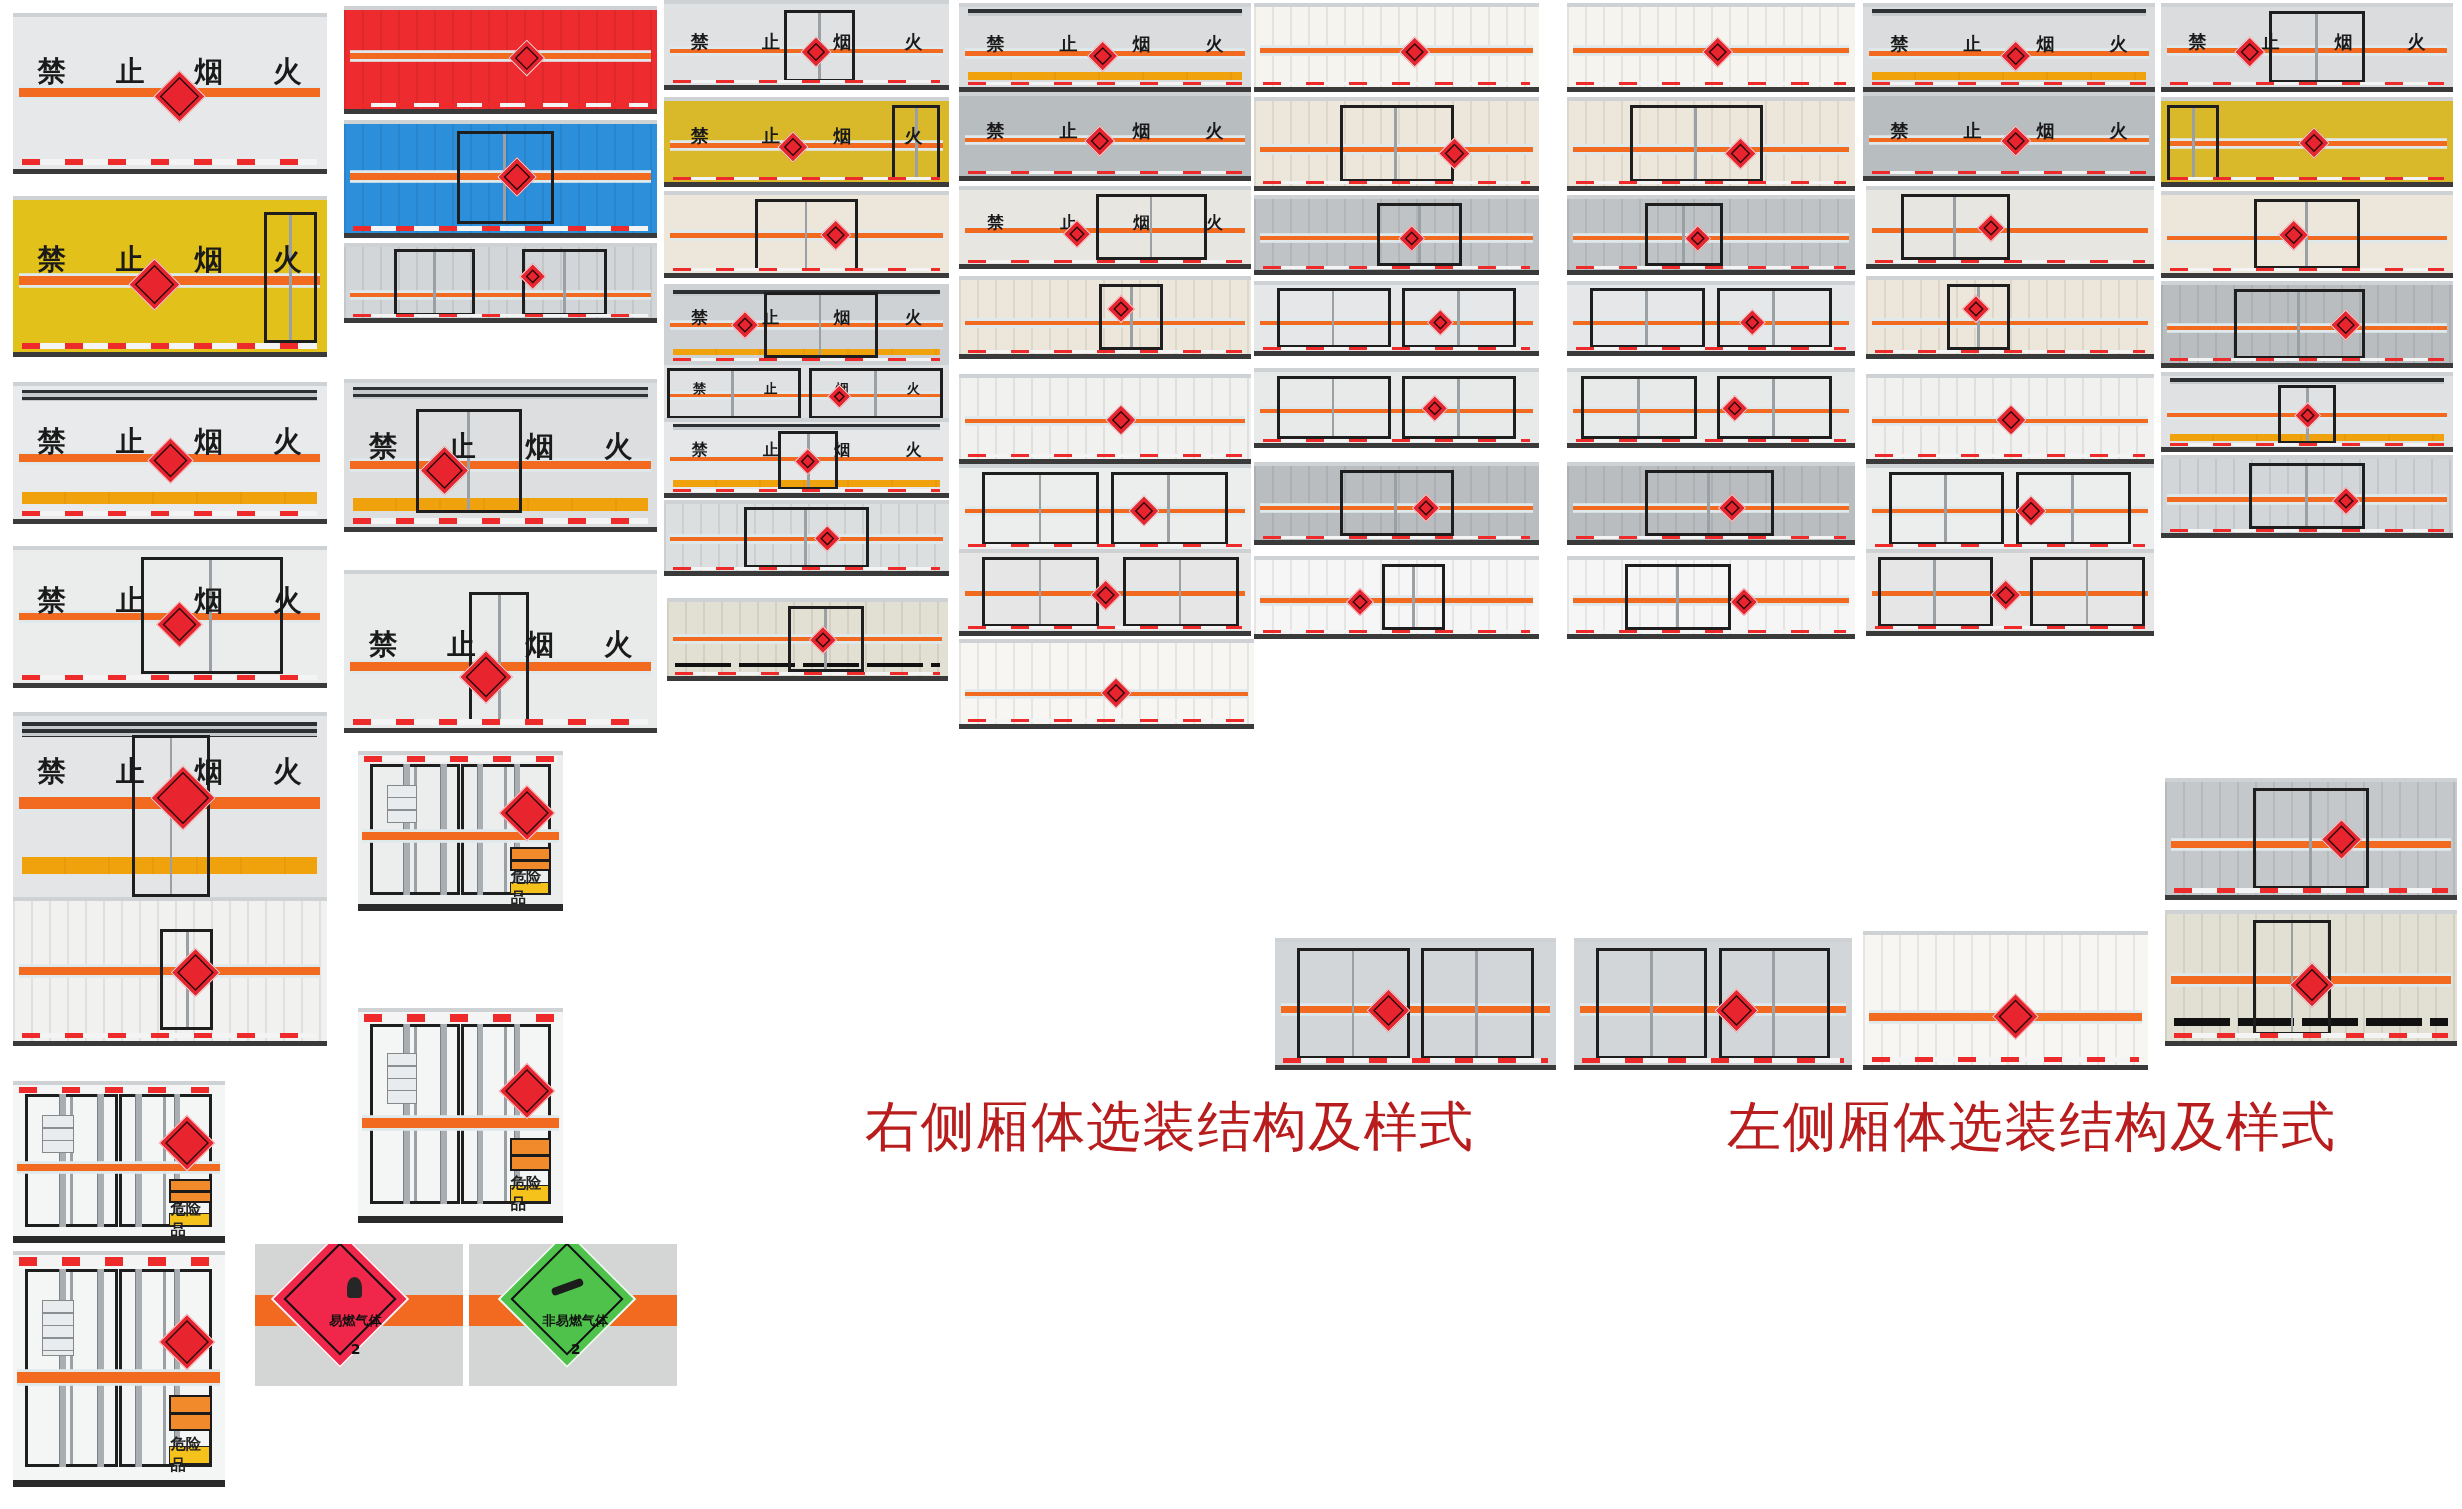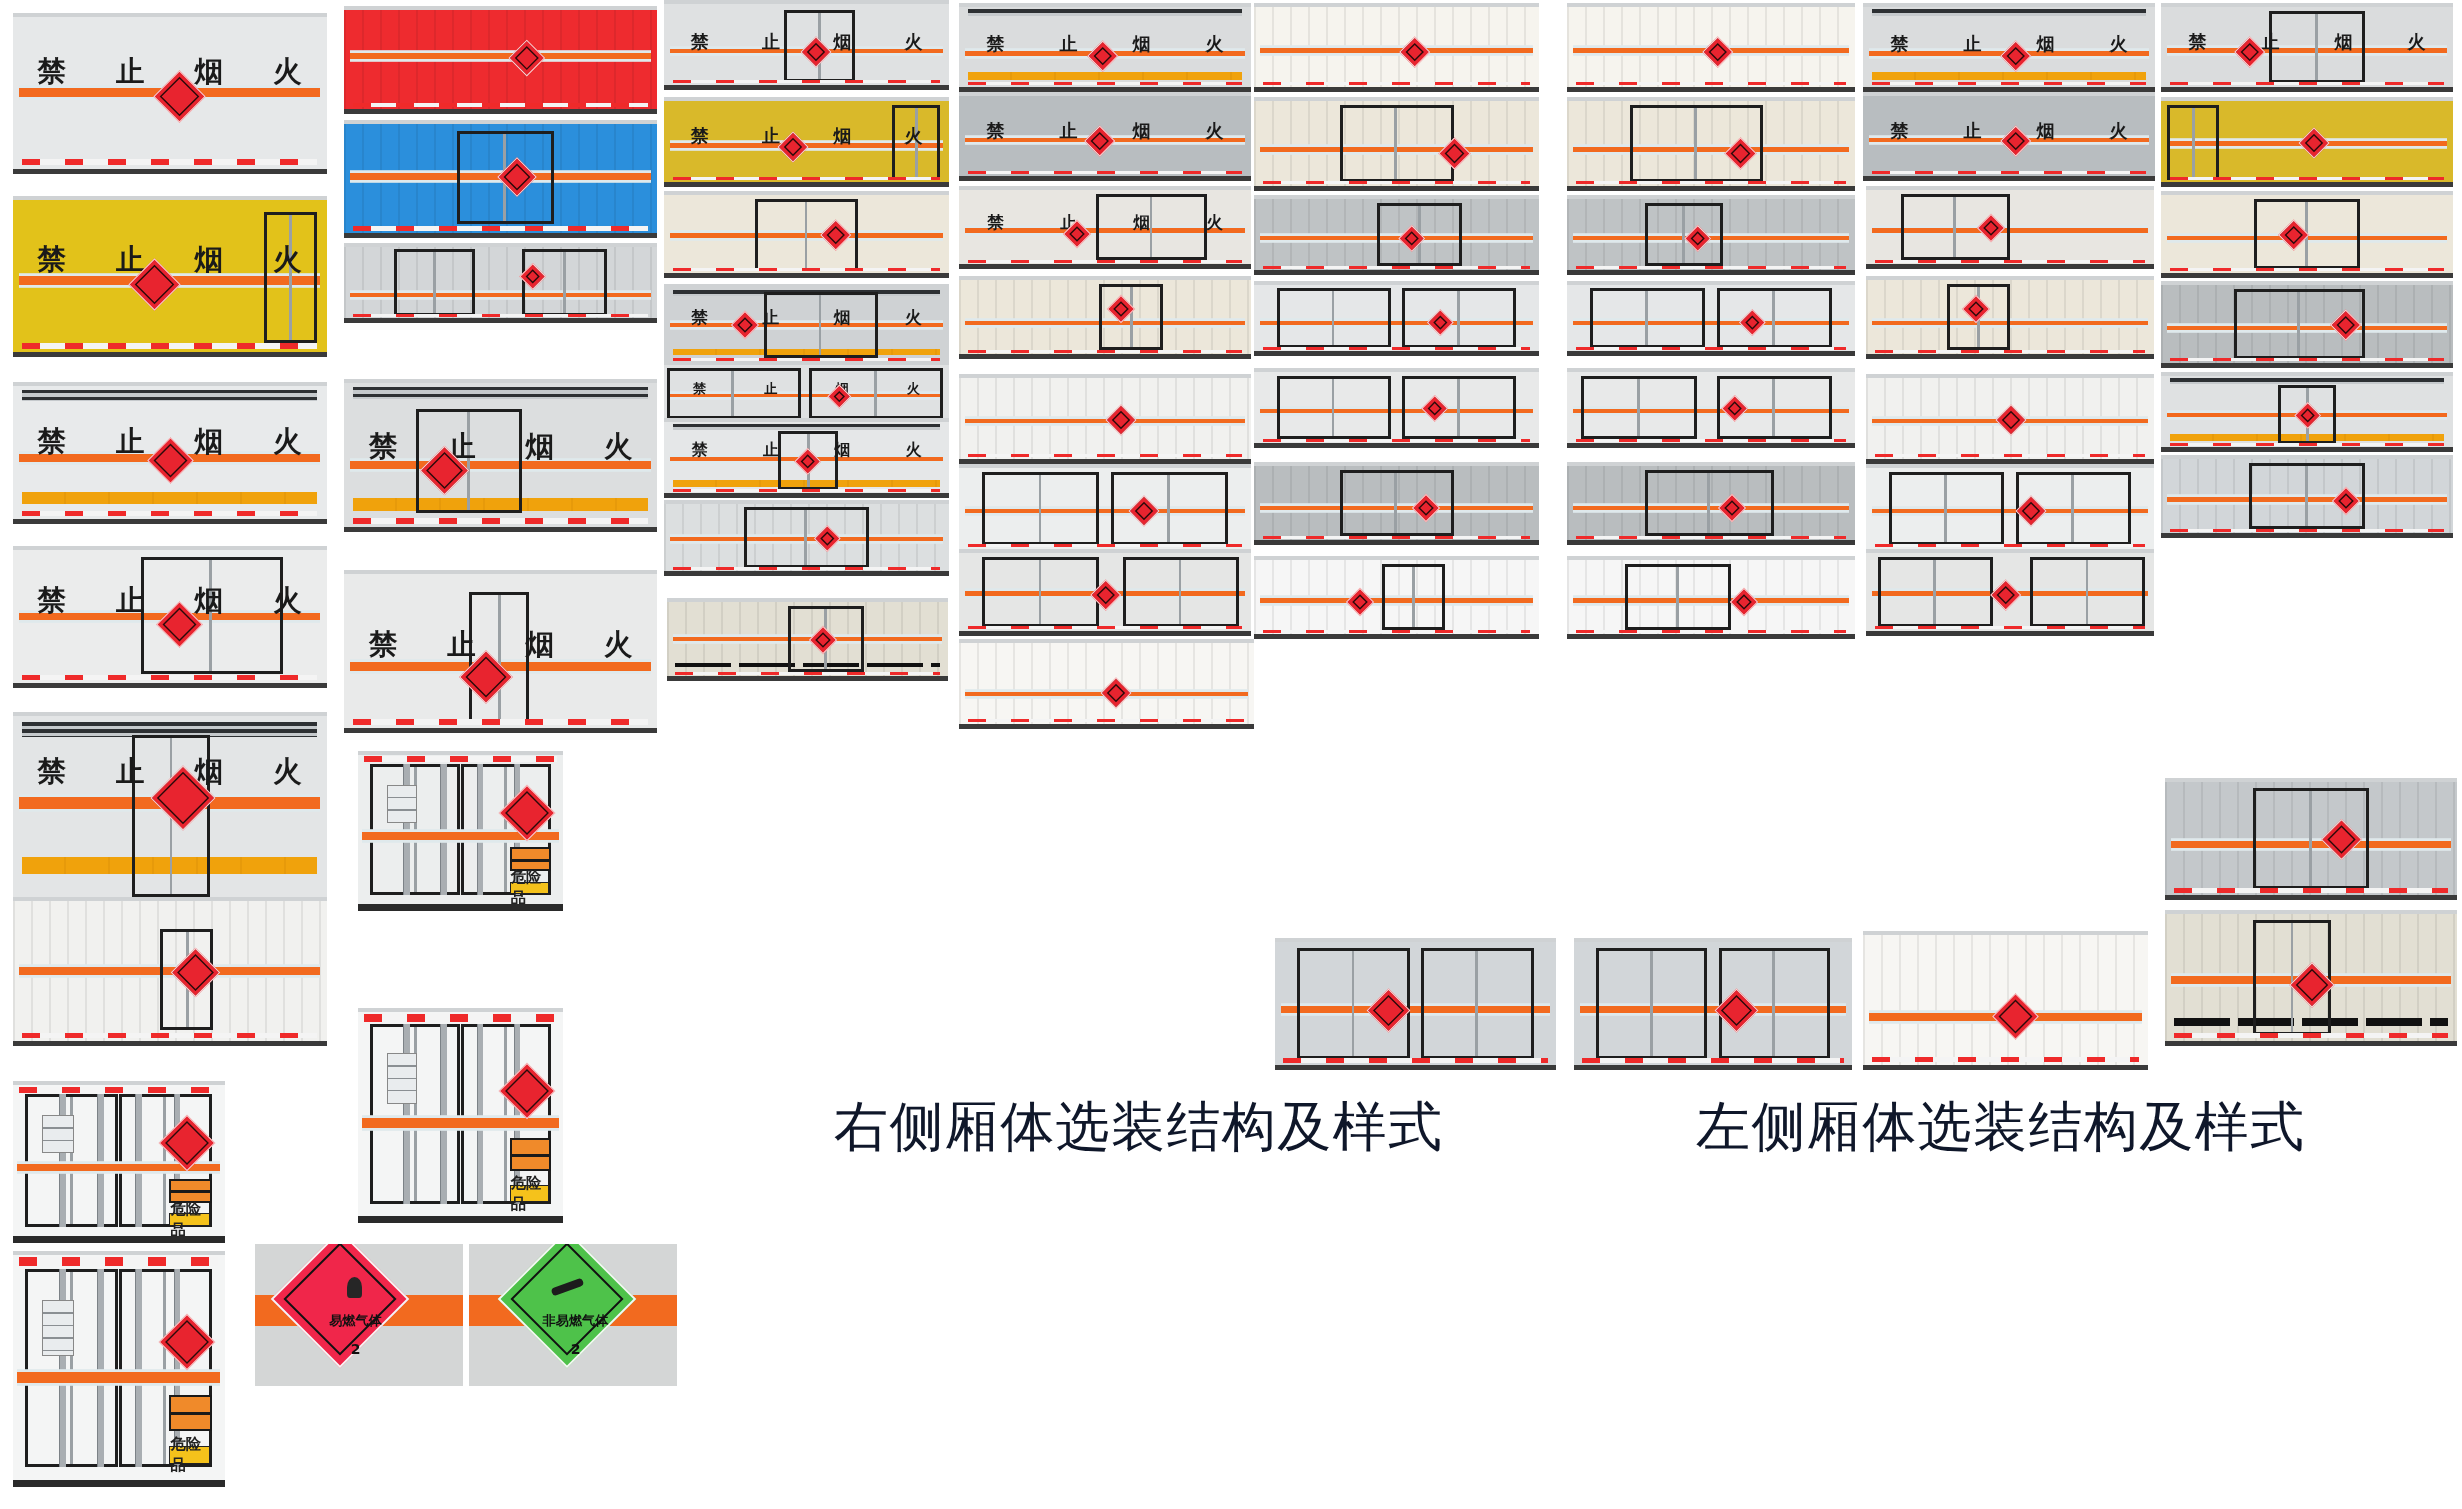--- a/index.html
+++ b/index.html
@@ -8,21 +8,21 @@
   .tile.rear{border-bottom:7px solid #2a2a2a;}
   .corr{position:absolute;inset:0;background-image:repeating-linear-gradient(90deg,rgba(0,0,0,0.07) 0 2.1px,rgba(255,255,255,0) 2.1px 18px);}
   .stripe{position:absolute;left:2%;right:2%;height:6%;background:#f26a1f;box-shadow:0 -2.8px 0 #dfe9ec,0 2.8px 0 #dfe9ec;}
   .ystripe{position:absolute;left:3%;right:3%;height:9%;background:repeating-linear-gradient(90deg,#f0a20c 0 42px,#e79a0a 42px 44px);}
   .reflect{position:absolute;left:3%;right:3%;bottom:2%;height:4%;background:repeating-linear-gradient(90deg,#ef2a2a 0 18px,#f4f4f4 18px 43px);}
   .vent{position:absolute;left:3%;right:3%;top:3%;height:8%;background:repeating-linear-gradient(180deg,#2d3033 0 3.5px,#c5c9cc 3.5px 7px);}
   .slogan{position:absolute;left:0;right:0;display:flex;justify-content:space-around;font-weight:bold;color:#1a1a1a;font-family:"DejaVu Sans",sans-serif;}
   .door{position:absolute;border:3.5px solid #1e1e1e;box-sizing:border-box;}
   .door::after{content:"";position:absolute;top:0;bottom:0;left:48%;width:2.8px;background:#9aa0a4;}
   .diamond{position:absolute;width:49px;height:49px;margin-left:-24px;margin-top:-24px;transform:rotate(45deg);background:#e8242f;border:1.4px solid #f8d7d7;box-shadow:inset 0 0 0 3.5px #e8242f,inset 0 0 0 4.9px #2a0a0a;}
-  .caption{position:absolute;font-family:"DejaVu Sans",sans-serif;font-size:54px;color:#0f172a;letter-spacing:1.4px;white-space:nowrap;}
+  .caption{position:absolute;font-family:"DejaVu Sans",sans-serif;font-size:54px;color:#b91c1c;letter-spacing:1.4px;white-space:nowrap;margin-left:31px;}
   .rearplate{position:absolute;background:#f08a2a;border:2.8px solid #1a1a1a;box-sizing:border-box;}
   .rearplate::after{content:"";position:absolute;left:0;right:0;top:48%;height:2.8px;background:#1a1a1a;}
   .danger{position:absolute;background:#f5c21b;border:1.4px solid #222;font-size:15.3px;font-weight:bold;color:#222;display:flex;align-items:center;justify-content:center;}
   .bar{position:absolute;width:5.6px;background:#a9aeb2;border-left:1.4px solid #7c8287;}
   .infotbl{position:absolute;border:1.4px solid #888;background:repeating-linear-gradient(180deg,#e9ecee 0 11px,#8a8f93 11px 12.5px);}
   .sign-big{position:absolute;width:139px;height:139px;transform:rotate(45deg);border:2.1px solid #f5f5f5;}
   .sign-big .inner{position:absolute;inset:7px;border:2.8px solid #111;}
   .sign-text{position:absolute;font-family:"DejaVu Sans",sans-serif;font-weight:bold;color:#111;white-space:nowrap;text-align:center;}
 </style>
 </head>

